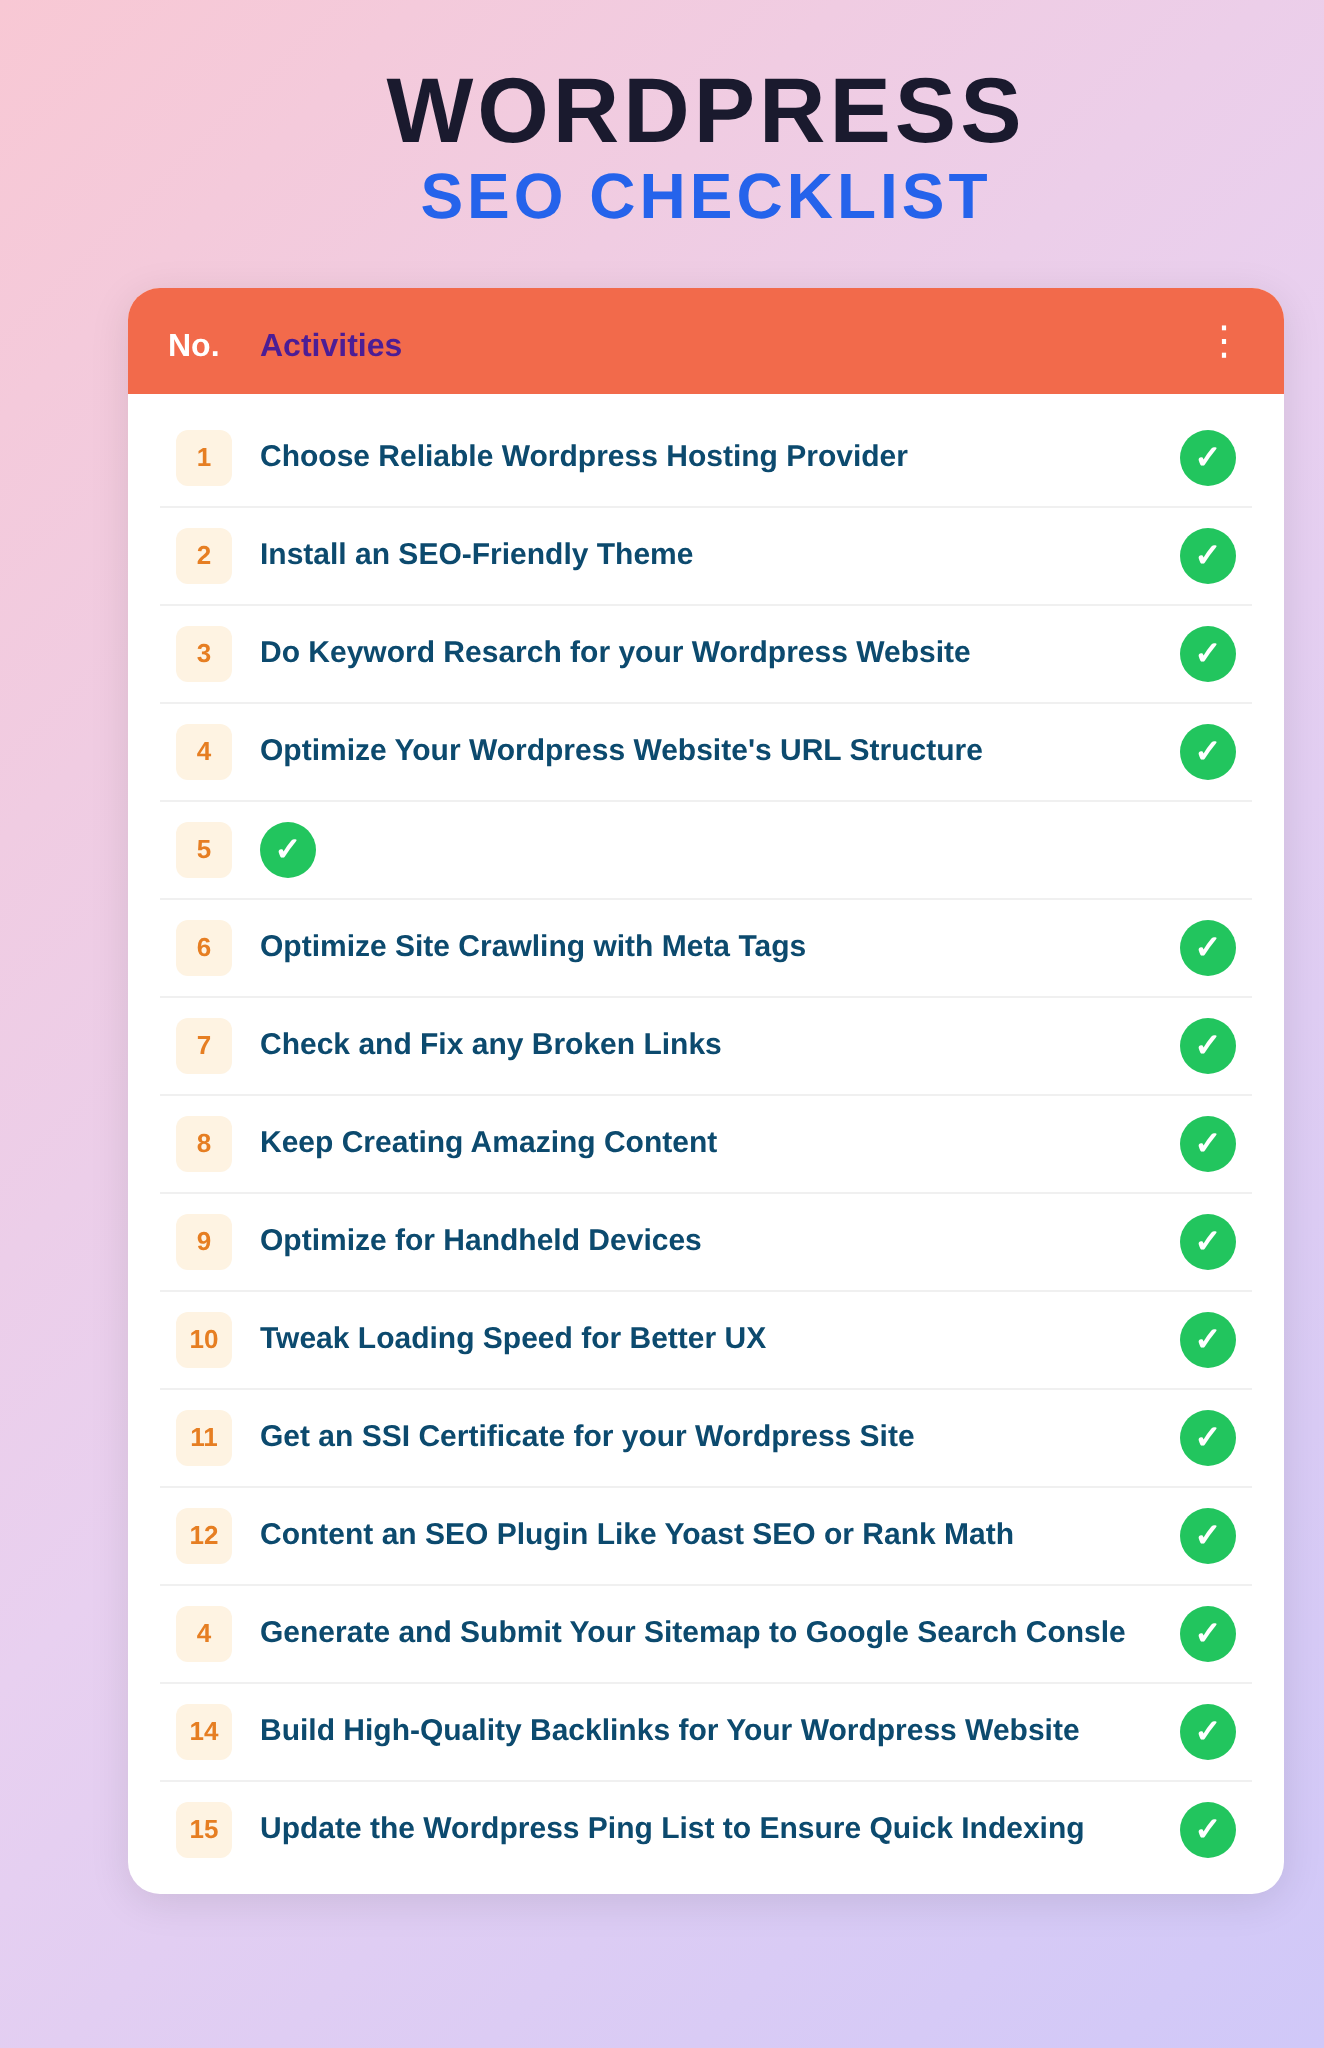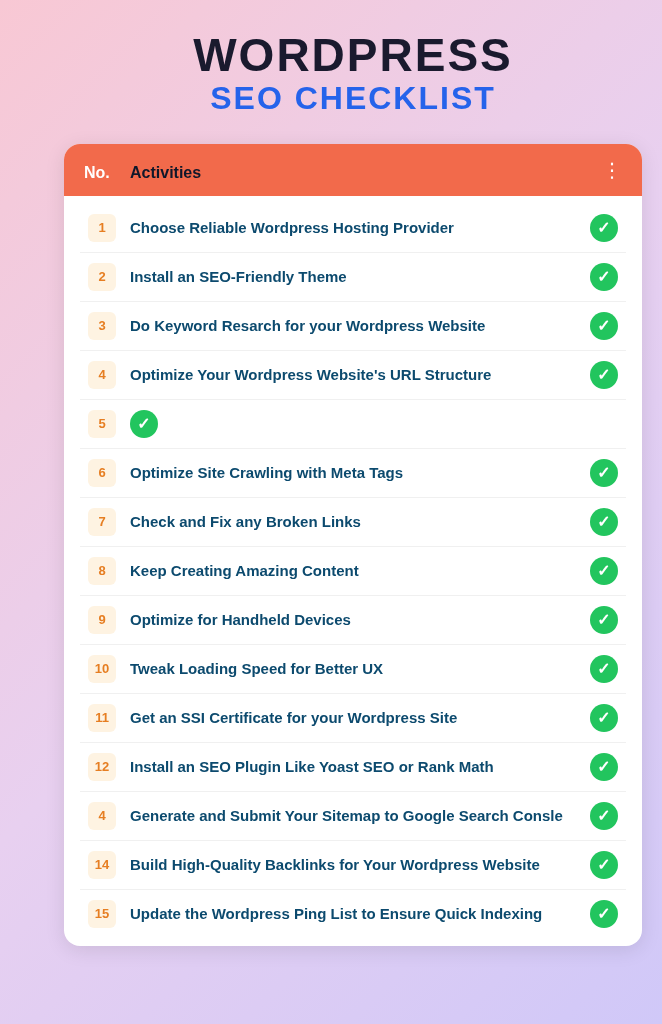--- a/index.html
+++ b/index.html
@@ -62,21 +62,21 @@
     }
 
     .header-no {
       color: white;
       font-weight: 700;
       font-size: 16px;
       min-width: 30px;
     }
 
     .header-activities {
-      color: #0f172a;
+      color: #4c1d95;
       font-weight: 700;
       font-size: 16px;
       flex: 1;
     }
 
     .header-dots {
       color: white;
       font-size: 20px;
       cursor: pointer;
     }
@@ -206,21 +206,21 @@
           <span class="row-text">Tweak Loading Speed for Better UX</span>
           <div class="check-icon"></div>
         </div>
         <div class="checklist-row">
           <span class="row-number">11</span>
           <span class="row-text">Get an SSI Certificate for your Wordpress Site</span>
           <div class="check-icon"></div>
         </div>
         <div class="checklist-row">
           <span class="row-number">12</span>
-          <span class="row-text">Install an SEO Plugin Like Yoast SEO or Rank Math</span>
+          <span class="row-text">Content an SEO Plugin Like Yoast SEO or Rank Math</span>
           <div class="check-icon"></div>
         </div>
         <div class="checklist-row">
           <span class="row-number">4</span>
           <span class="row-text">Generate and Submit Your Sitemap to Google Search Consle</span>
           <div class="check-icon"></div>
         </div>
         <div class="checklist-row">
           <span class="row-number">14</span>
           <span class="row-text">Build High-Quality Backlinks for Your Wordpress Website</span>

